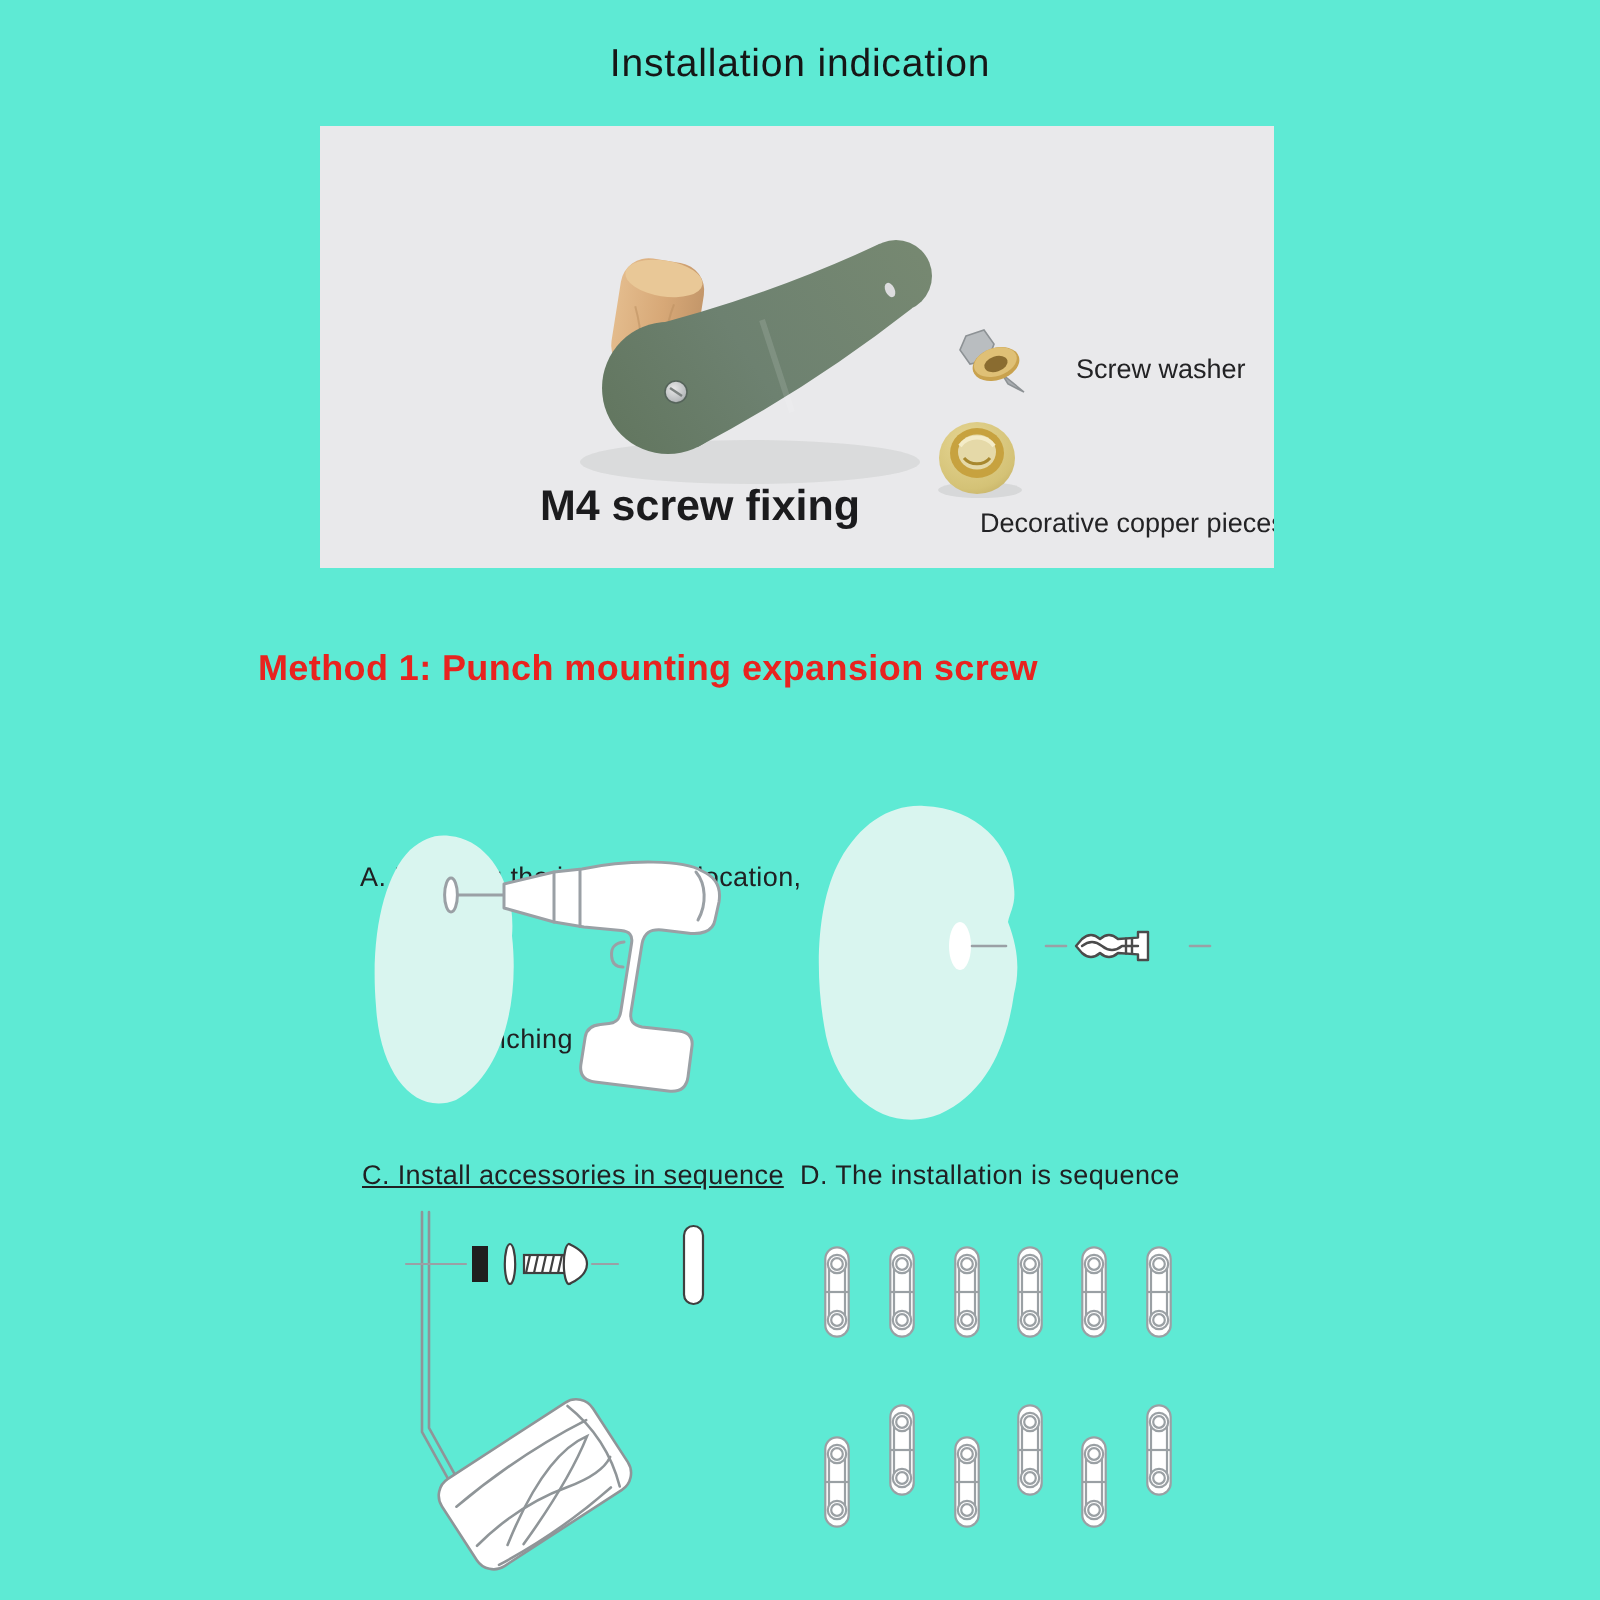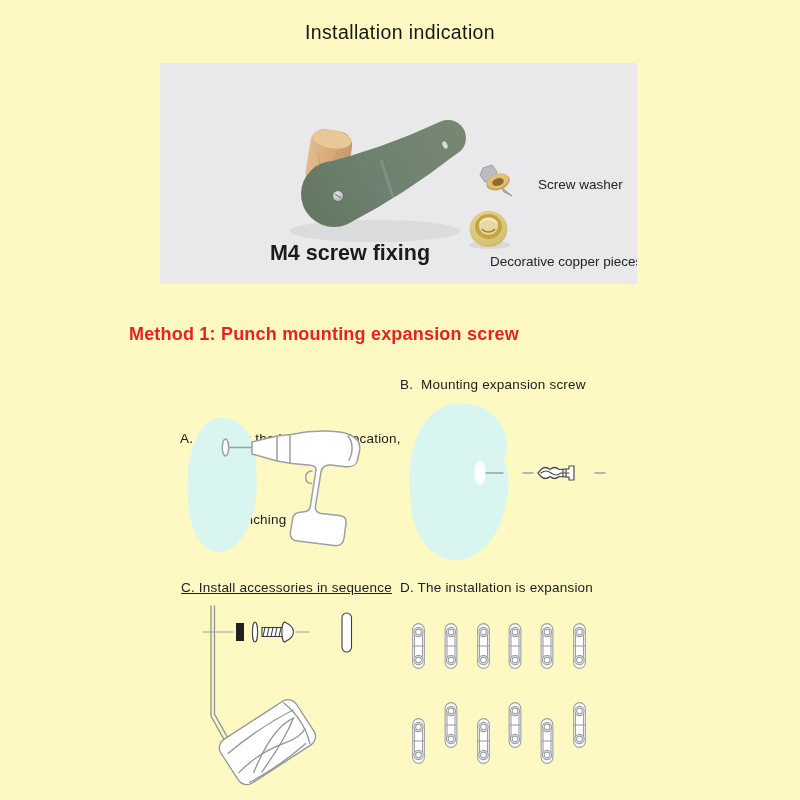--- a/index.html
+++ b/index.html
@@ -1,17 +1,17 @@
 <!DOCTYPE html>
 <html><head>
 <meta charset="utf-8">
 <style>
   html,body{margin:0;padding:0;background:#ffffff;}
   .canvas{
-    position:relative;width:800px;height:800px;background:#fef9c3;overflow:hidden;
+    position:relative;width:800px;height:800px;background:#5eead4;overflow:hidden;
     font-family:"Liberation Sans", sans-serif;color:#1d1d1f;
   }
   .page-title{
     position:absolute;top:21px;left:0;width:800px;text-align:center;
     font-size:19.5px;font-weight:500;letter-spacing:.4px;color:#161616;
   }
   .photo-panel{
     position:absolute;left:160px;top:63px;width:477px;height:221px;
     background:#e9e9eb;
   }
@@ -101,23 +101,22 @@
       <text x="330" y="203" font-size="13.5" fill="#232325">Decorative copper pieces</text>
     </svg>
   </div>
 
   <div class="method-heading">Method 1: Punch mounting expansion screw</div>
 
   <div class="step-label" style="left:180px;top:371px;width:240px;">
     <div class="l1">A. Planning the installation location,</div>
     <div class="l2">wall punching</div>
   </div>
-  <div class="step-label" style="left:400px;top:371px;width:230px;">B.  Mounting expansion screw</div>
   <div class="step-label" style="left:181px;top:574px;width:240px;text-decoration:underline;">C. Install accessories in sequence</div>
-  <div class="step-label" style="left:400px;top:574px;width:230px;">D. The installation is expansion</div>
+  <div class="step-label" style="left:400px;top:574px;width:230px;">D. The installation is sequence</div>
 
   <svg class="illus" style="left:180px;top:408px;" width="210" height="162" viewBox="0 0 210 162">
     <path d="M45,10 C65,12 78,35 76,60 C80,95 70,130 48,142 C28,150 10,130 8,95 C5,60 12,30 25,17 C32,11 38,9 45,10 Z" fill="#d9f5ef"></path>
     <g stroke="#9aa0a5" stroke-width="1.5" fill="#ffffff" stroke-linejoin="round" stroke-linecap="round">
       <line x1="48.5" y1="39.5" x2="72" y2="39.5"></line>
       <ellipse cx="45.5" cy="39.5" rx="3.2" ry="8.5"></ellipse>
       <path d="M72,34 L97,28 L111,26.5
         C135,21.5 162,22 171,27.5 C179,31 180.5,37 179.5,43 L177.5,52
         C176.5,58 170,59.5 163.5,58.5 L151,57 C145,56.5 142,58.5 141,64 L135.5,98
         C134.8,102.5 136.5,104.5 141,105.5 L159.5,107.5 C164.5,108.2 166.5,111 166,115

